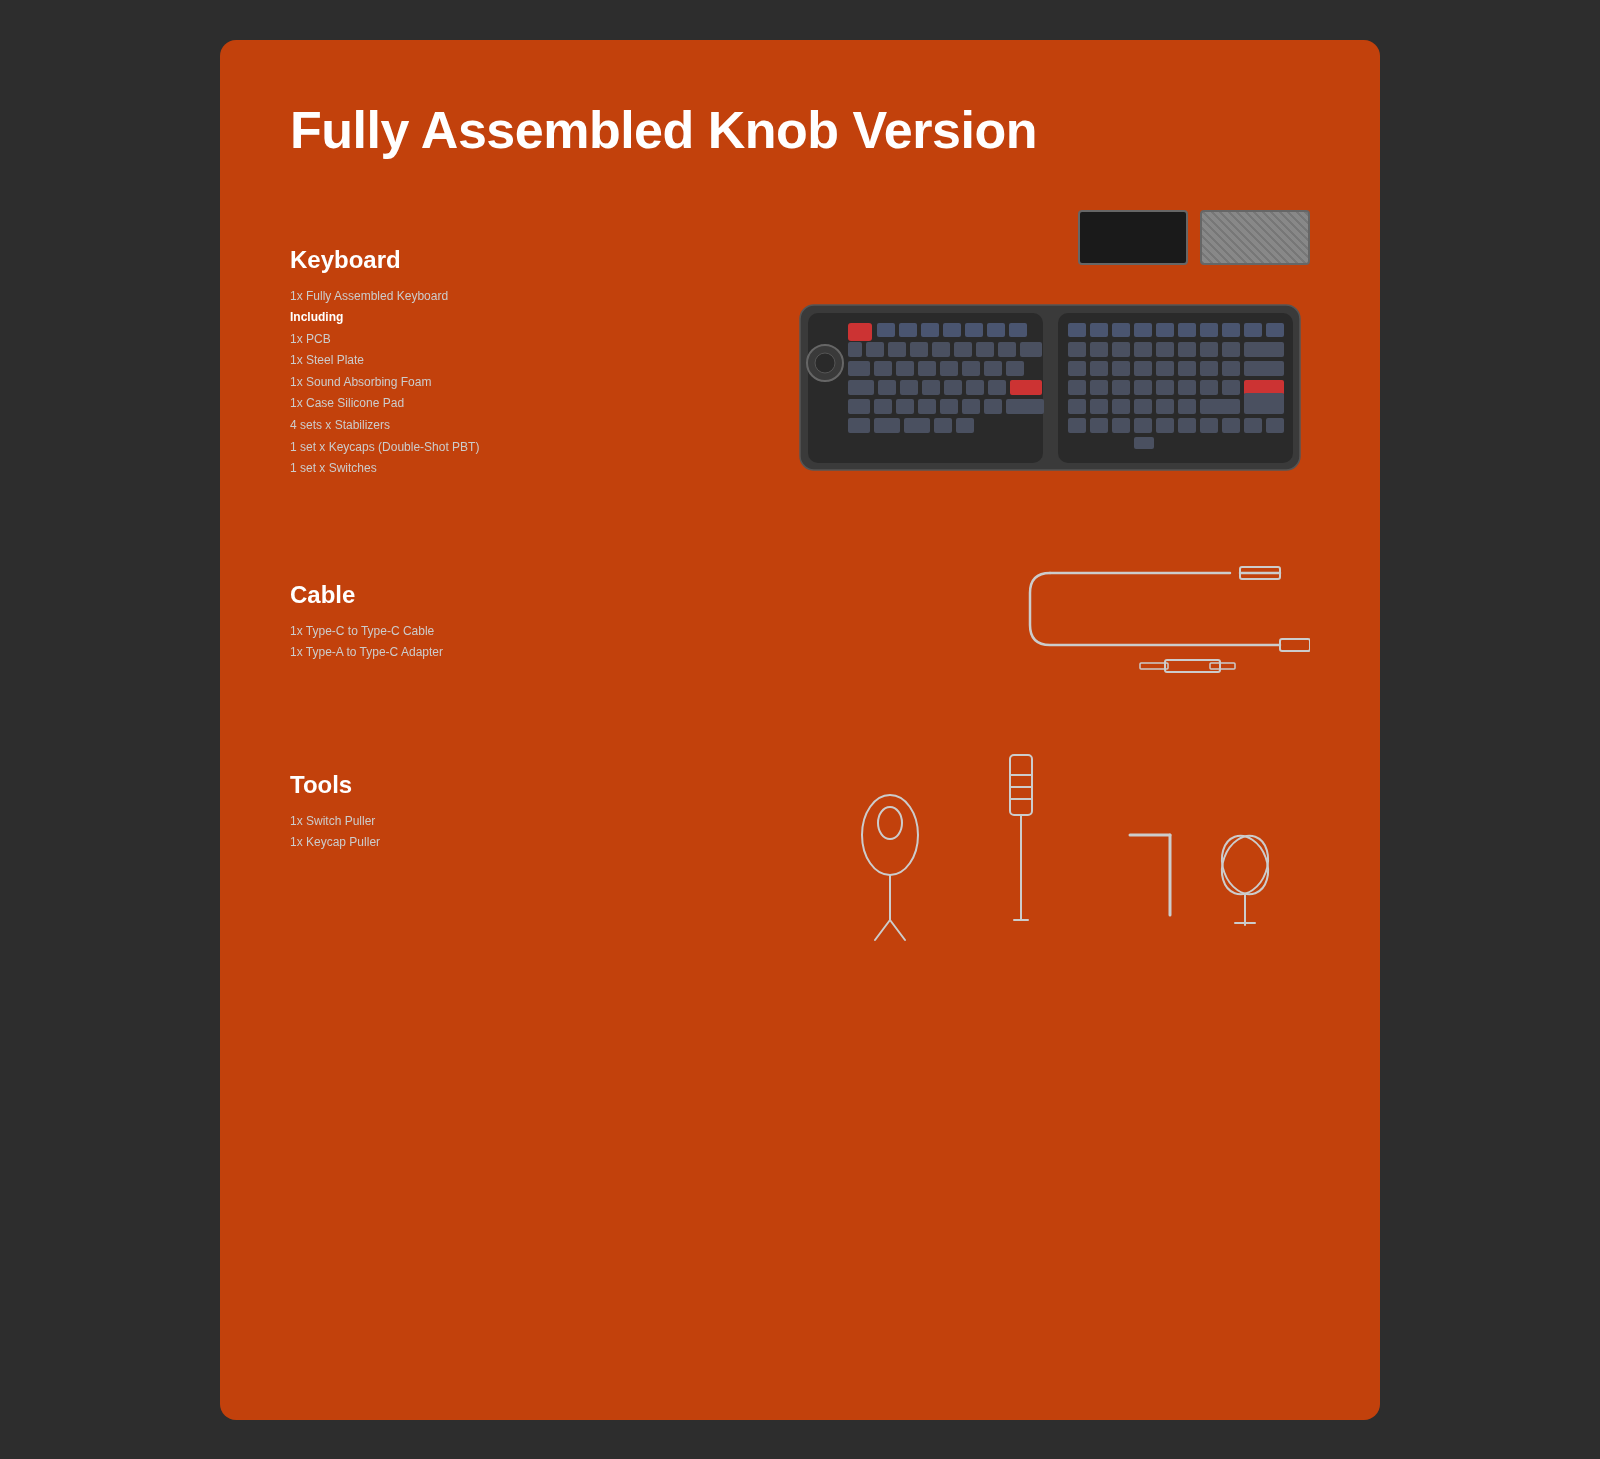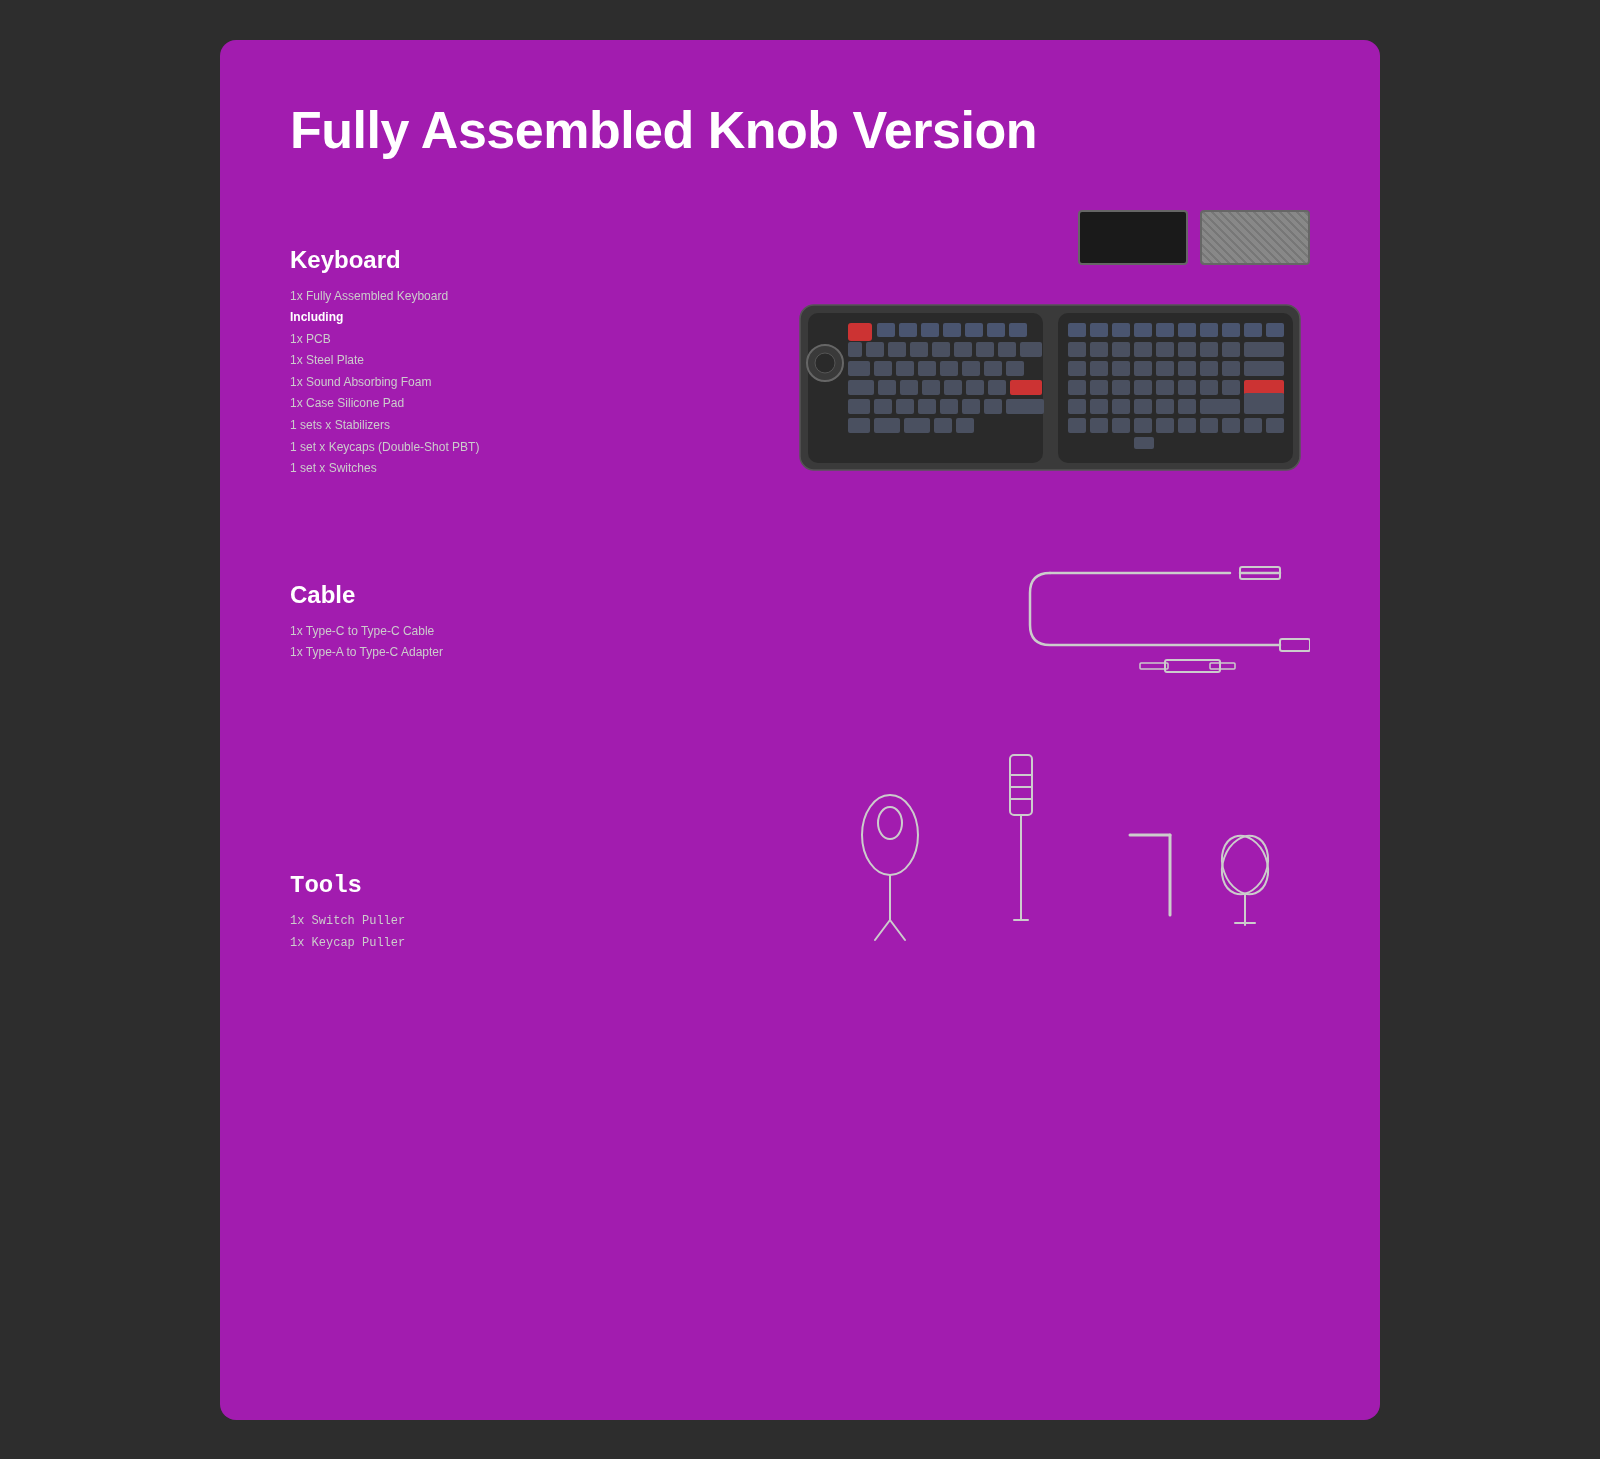--- a/index.html
+++ b/index.html
@@ -6,21 +6,21 @@
     body {
       background: #2d2d2d;
       font-family: -apple-system, BlinkMacSystemFont, 'Segoe UI', sans-serif;
       color: #e0e0e0;
       min-height: 100vh;
       display: flex;
       justify-content: center;
       align-items: center;
     }
     .container {
-      background: #a21caf;
+      background: #c2410c;
       border-radius: 16px;
       width: 1160px;
       min-height: 1380px;
       padding: 60px 70px 80px 70px;
       position: relative;
     }
     .main-title {
       font-size: 52px;
       font-weight: 700;
       color: #ffffff;
@@ -98,41 +98,40 @@
     .cable-section-wrapper {
       display: flex;
       justify-content: space-between;
       align-items: flex-start;
       margin-bottom: 60px;
       gap: 32px;
     }
     .tools-section-wrapper {
       display: flex;
       justify-content: space-between;
-      align-items: flex-end;
-      font-family: Liberation Mono, monospace;
+      align-items: flex-start;
     }
   </style>
 </head>
 <body>
 
 <div class="container">
   <h1 class="main-title">Fully Assembled Knob Version</h1>
 
   <div class="keyboard-section-wrapper">
     <div class="section-content">
       <div class="section-title">Keyboard</div>
       <div class="item-text">
         <div>1x Fully Assembled Keyboard</div>
         <div class="item-bold">Including</div>
         <div>1x PCB</div>
         <div>1x Steel Plate</div>
         <div>1x Sound Absorbing Foam</div>
         <div>1x Case Silicone Pad</div>
-        <div>1 sets x Stabilizers</div>
+        <div>4 sets x Stabilizers</div>
         <div>1 set x Keycaps (Double-Shot PBT)</div>
         <div>1 set x Switches</div>
       </div>
     </div>
     <div class="section-visual keyboard-visual-area">
       <div class="color-swatches">
         <div class="swatch swatch-black"></div>
         <div class="swatch swatch-gray"></div>
       </div>
 

